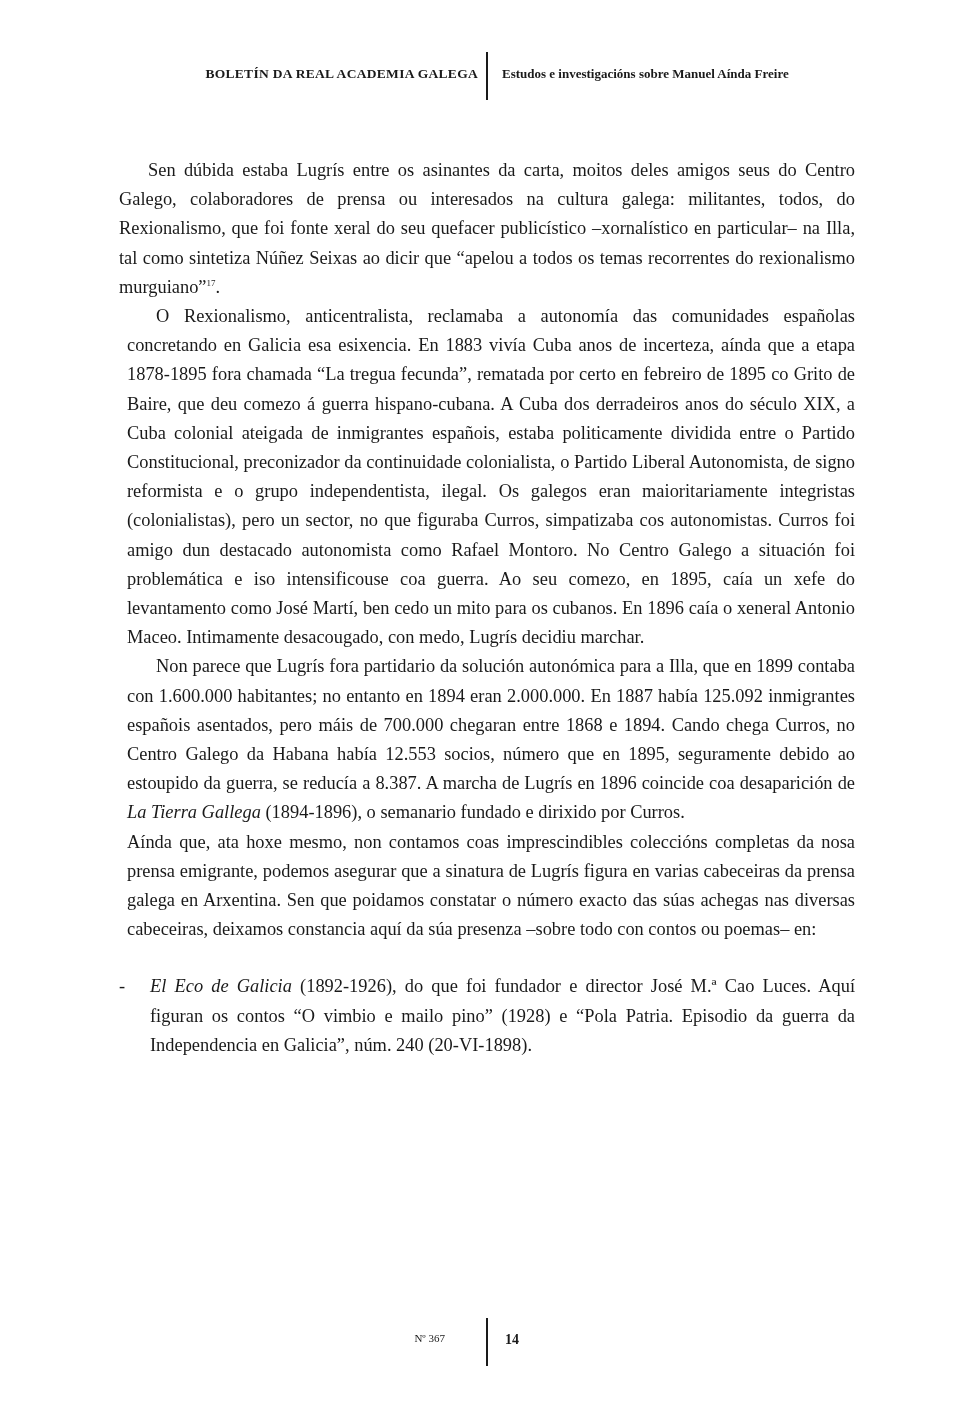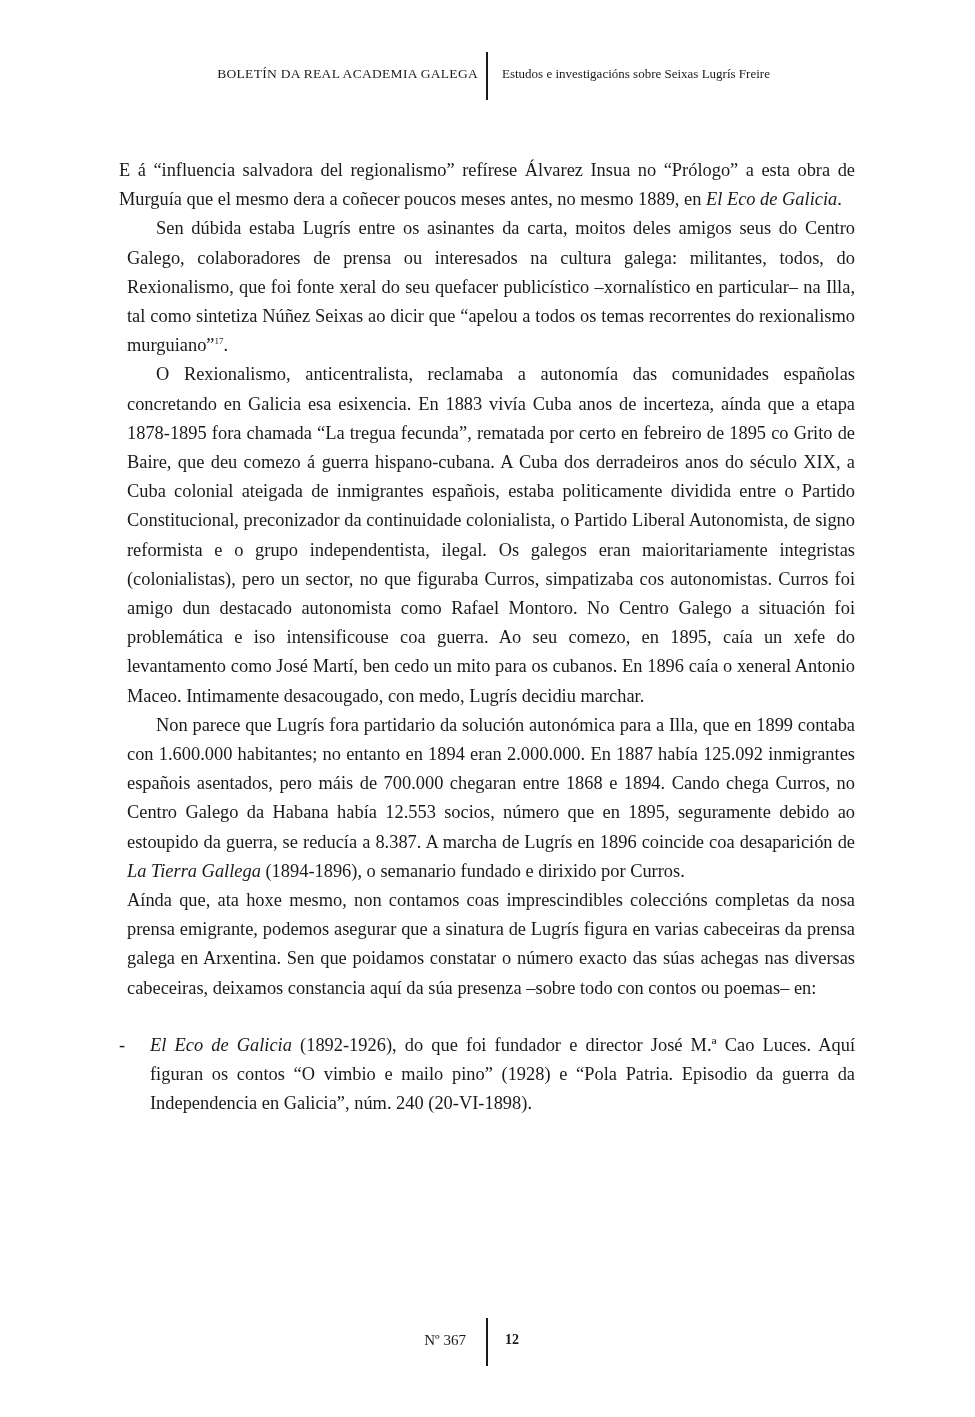--- a/index.html
+++ b/index.html
@@ -14,20 +14,21 @@
       overflow: hidden;
       font-family: "Liberation Serif", "DejaVu Serif", serif;
       color: #1a1a1a;
     }
     .header {
       position: absolute;
       top: 52px;
       left: 0;
       width: 975px;
       height: 48px;
+      font-weight: bold;
     }
     .header-left {
       position: absolute;
       right: 497px;
       top: 14px;
       font-size: 13.5px;
       letter-spacing: 0.3px;
       white-space: nowrap;
     }
     .header-divider {
@@ -96,23 +97,23 @@
     }
     .footer {
       position: absolute;
       top: 1318px;
       left: 0;
       width: 975px;
       height: 48px;
     }
     .footer-left {
       position: absolute;
-      right: 509px;
+      right: 530px;
       top: 14px;
-      font-size: 15px;
+      font-size: 11px;
       white-space: nowrap;
     }
     .footer-divider {
       position: absolute;
       left: 486px;
       top: 0;
       width: 1.5px;
       height: 48px;
       background: #1a1a1a;
     }
@@ -124,25 +125,24 @@
       font-weight: bold;
       white-space: nowrap;
     }
   </style>
 </head>
 <body>
 
 <div class="header">
   <span class="header-left">BOLETÍN DA REAL ACADEMIA GALEGA</span>
   <div class="header-divider"></div>
-  <span class="header-right">Estudos e investigacións sobre Seixas Lugrís Freire</span>
+  <span class="header-right">Estudos e investigacións sobre Manuel Aínda Freire</span>
 </div>
 
 <div class="content">
-  <p><span>E á “influencia salvadora del regionalismo” refírese Álvarez Insua no “Prólogo” a esta obra de Murguía que el mesmo dera a coñecer poucos meses antes, no mesmo 1889, en </span><em>El Eco de Galicia</em><span>.</span></p>
 
   <p class="indent"><span>Sen dúbida estaba Lugrís entre os asinantes da carta, moitos deles amigos seus do Centro Galego, colaboradores de prensa ou interesados na cultura galega: militantes, todos, do Rexionalismo, que foi fonte xeral do seu quefacer publicístico –xornalístico en particular– na Illa, tal como sintetiza Núñez Seixas ao dicir que “apelou a todos os temas recorrentes do rexionalismo murguiano”</span><sup>17</sup><span>.</span></p>
 
   <p class="indent">O Rexionalismo, anticentralista, reclamaba a autonomía das comunidades españolas concretando en Galicia esa esixencia. En 1883 vivía Cuba anos de incerteza, aínda que a etapa 1878-1895 fora chamada “La tregua fecunda”, rematada por certo en febreiro de 1895 co Grito de Baire, que deu comezo á guerra hispano-cubana. A Cuba dos derradeiros anos do século XIX, a Cuba colonial ateigada de inmigrantes españois, estaba politicamente dividida entre o Partido Constitucional, preconizador da continuidade colonialista, o Partido Liberal Autonomista, de signo reformista e o grupo independentista, ilegal. Os galegos eran maioritariamente integristas (colonialistas), pero un sector, no que figuraba Curros, simpatizaba cos autonomistas. Curros foi amigo dun destacado autonomista como Rafael Montoro. No Centro Galego a situación foi problemática e iso intensificouse coa guerra. Ao seu comezo, en 1895, caía un xefe do levantamento como José Martí, ben cedo un mito para os cubanos. En 1896 caía o xeneral Antonio Maceo. Intimamente desacougado, con medo, Lugrís decidiu marchar.</p>
 
   <p class="indent"><span>Non parece que Lugrís fora partidario da solución autonómica para a Illa, que en 1899 contaba con 1.600.000 habitantes; no entanto en 1894 eran 2.000.000. En 1887 había 125.092 inmigrantes españois asentados, pero máis de 700.000 chegaran entre 1868 e 1894. Cando chega Curros, no Centro Galego da Habana había 12.553 socios, número que en 1895, seguramente debido ao estoupido da guerra, se reducía a 8.387. A marcha de Lugrís en 1896 coincide coa desaparición de </span><em>La Tierra Gallega</em><span> (1894-1896), o semanario fundado e dirixido por Curros.</span></p>
 
 
   <p>Aínda que, ata hoxe mesmo, non contamos coas imprescindibles coleccións completas da nosa prensa emigrante, podemos asegurar que a sinatura de Lugrís figura en varias cabeceiras da prensa galega en Arxentina. Sen que poidamos constatar o número exacto das súas achegas nas diversas cabeceiras, deixamos constancia aquí da súa presenza –sobre todo con contos ou poemas– en:</p>
 
@@ -150,14 +150,14 @@
     <div class="list-item">
       <span class="bullet">-</span>
       <em>El Eco de Galicia</em><span> (1892-1926), do que foi fundador e director José M.ª Cao Luces. Aquí figuran os contos “O vimbio e mailo pino” (1928) e “Pola Patria. Episodio da guerra da Independencia en Galicia”, núm. 240 (20-VI-1898).</span>
     </div>
   </div>
 </div>
 
 <div class="footer">
   <span class="footer-left">Nº 367</span>
   <div class="footer-divider"></div>
-  <span class="footer-right">12</span>
+  <span class="footer-right">14</span>
 </div>
 
 </body></html>

